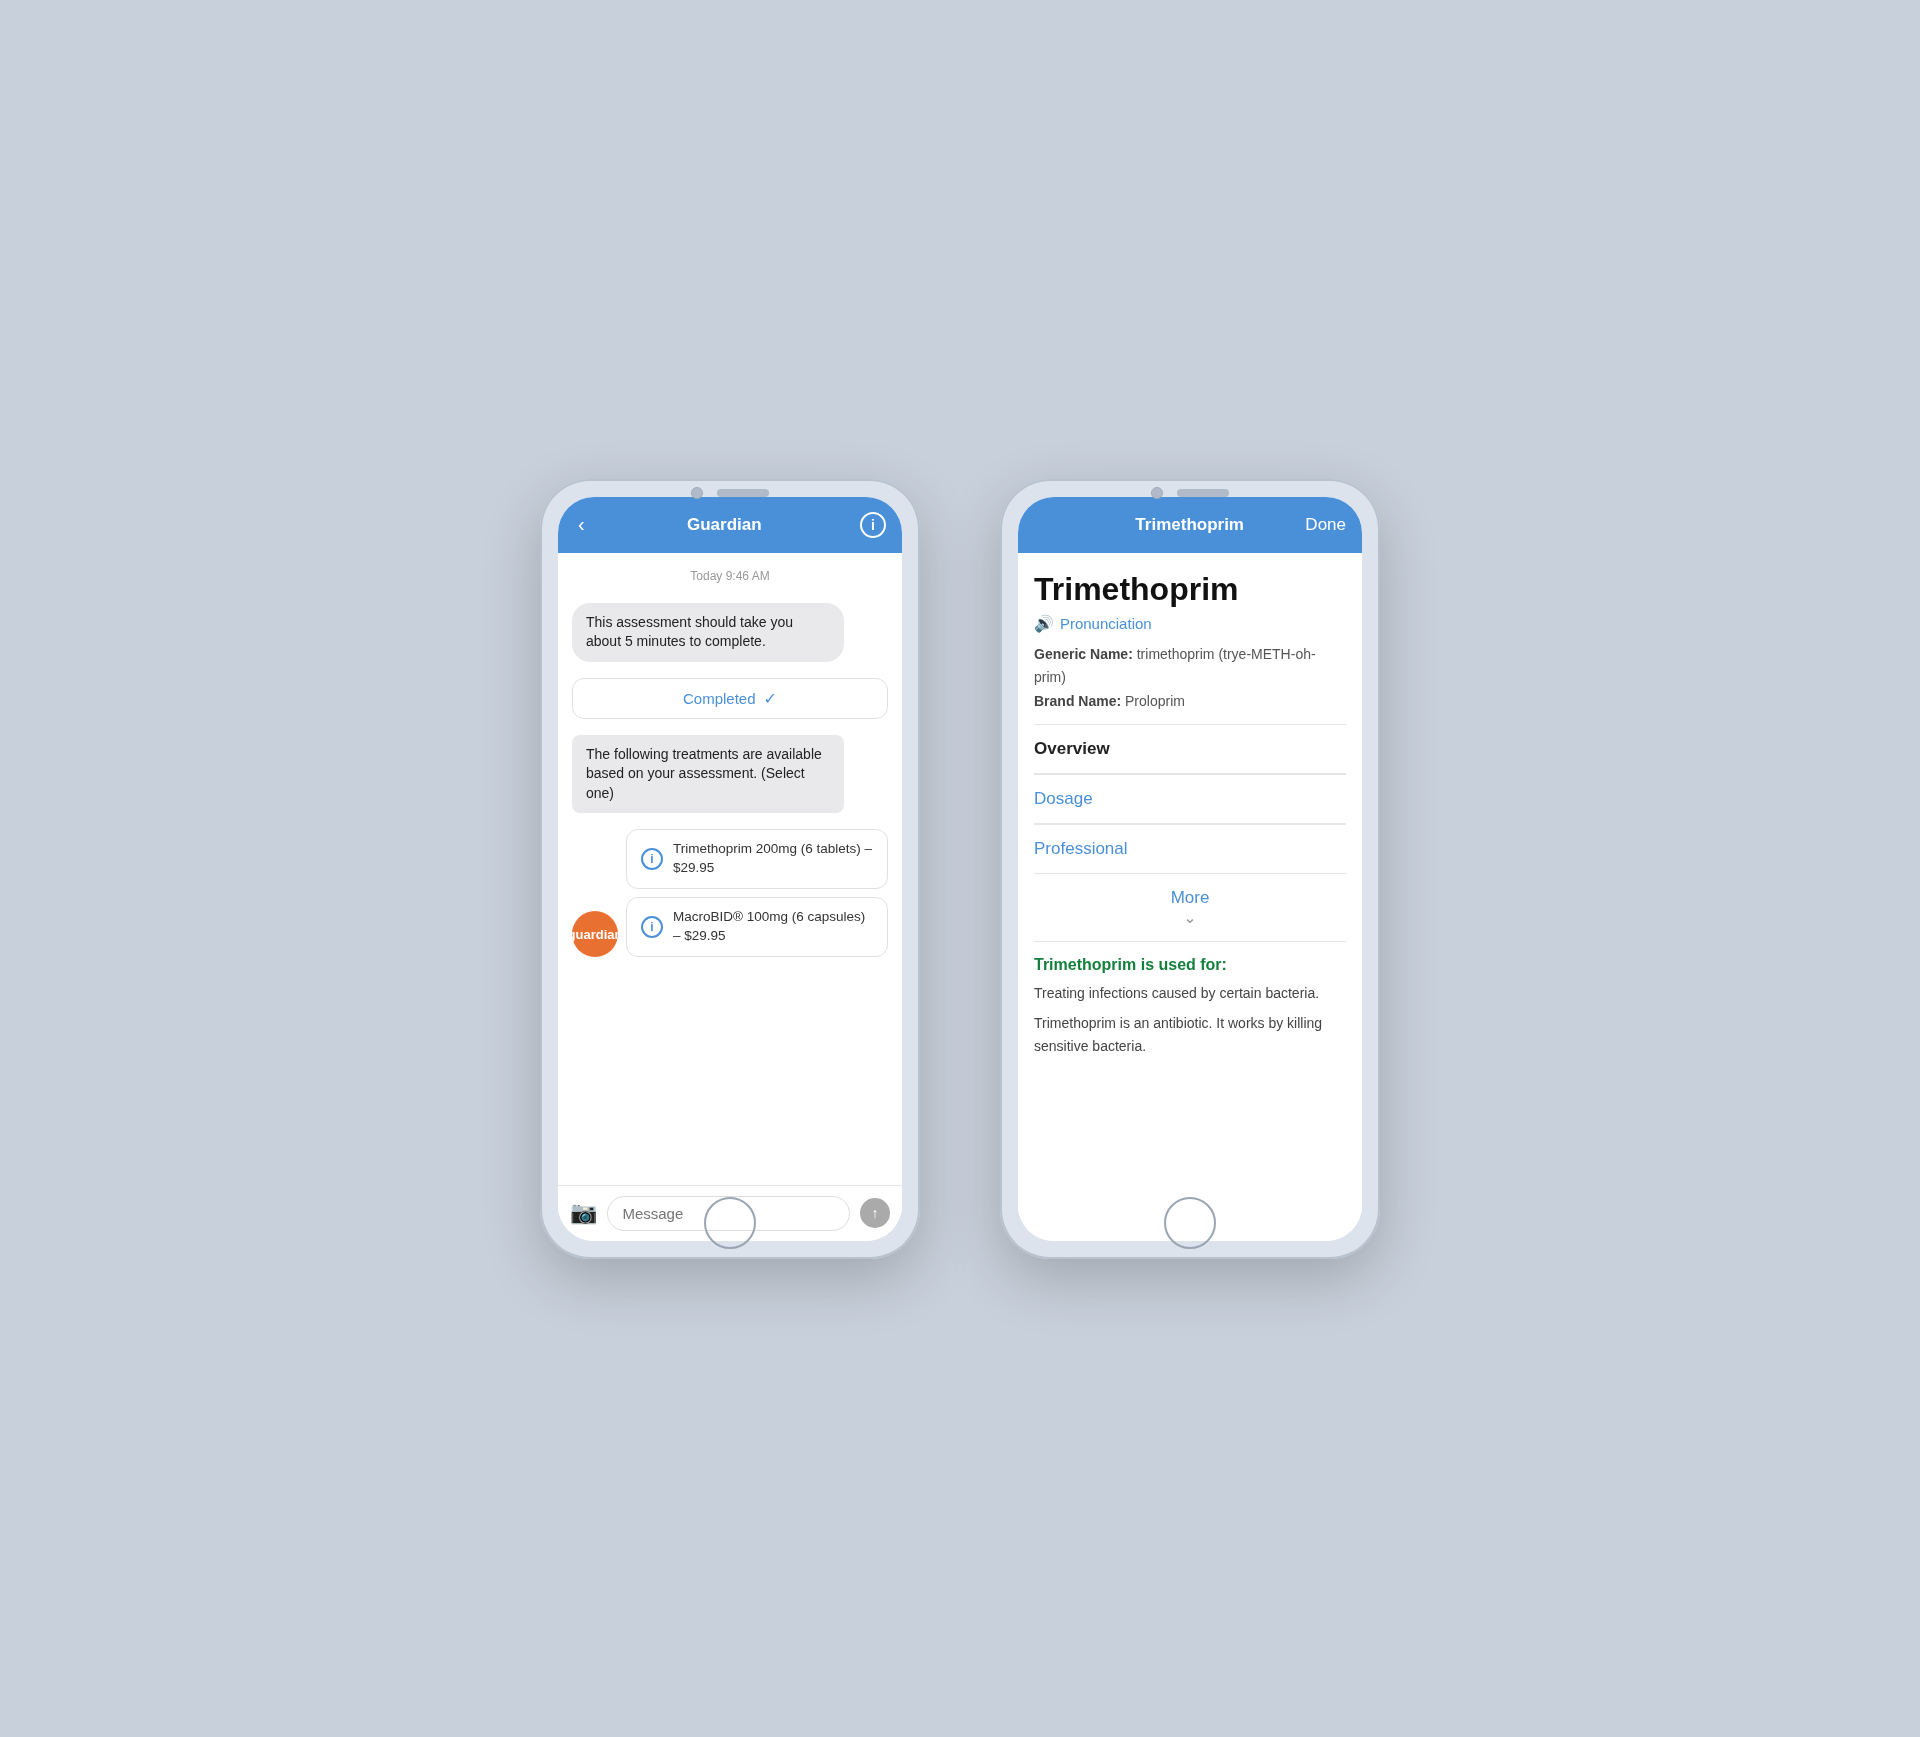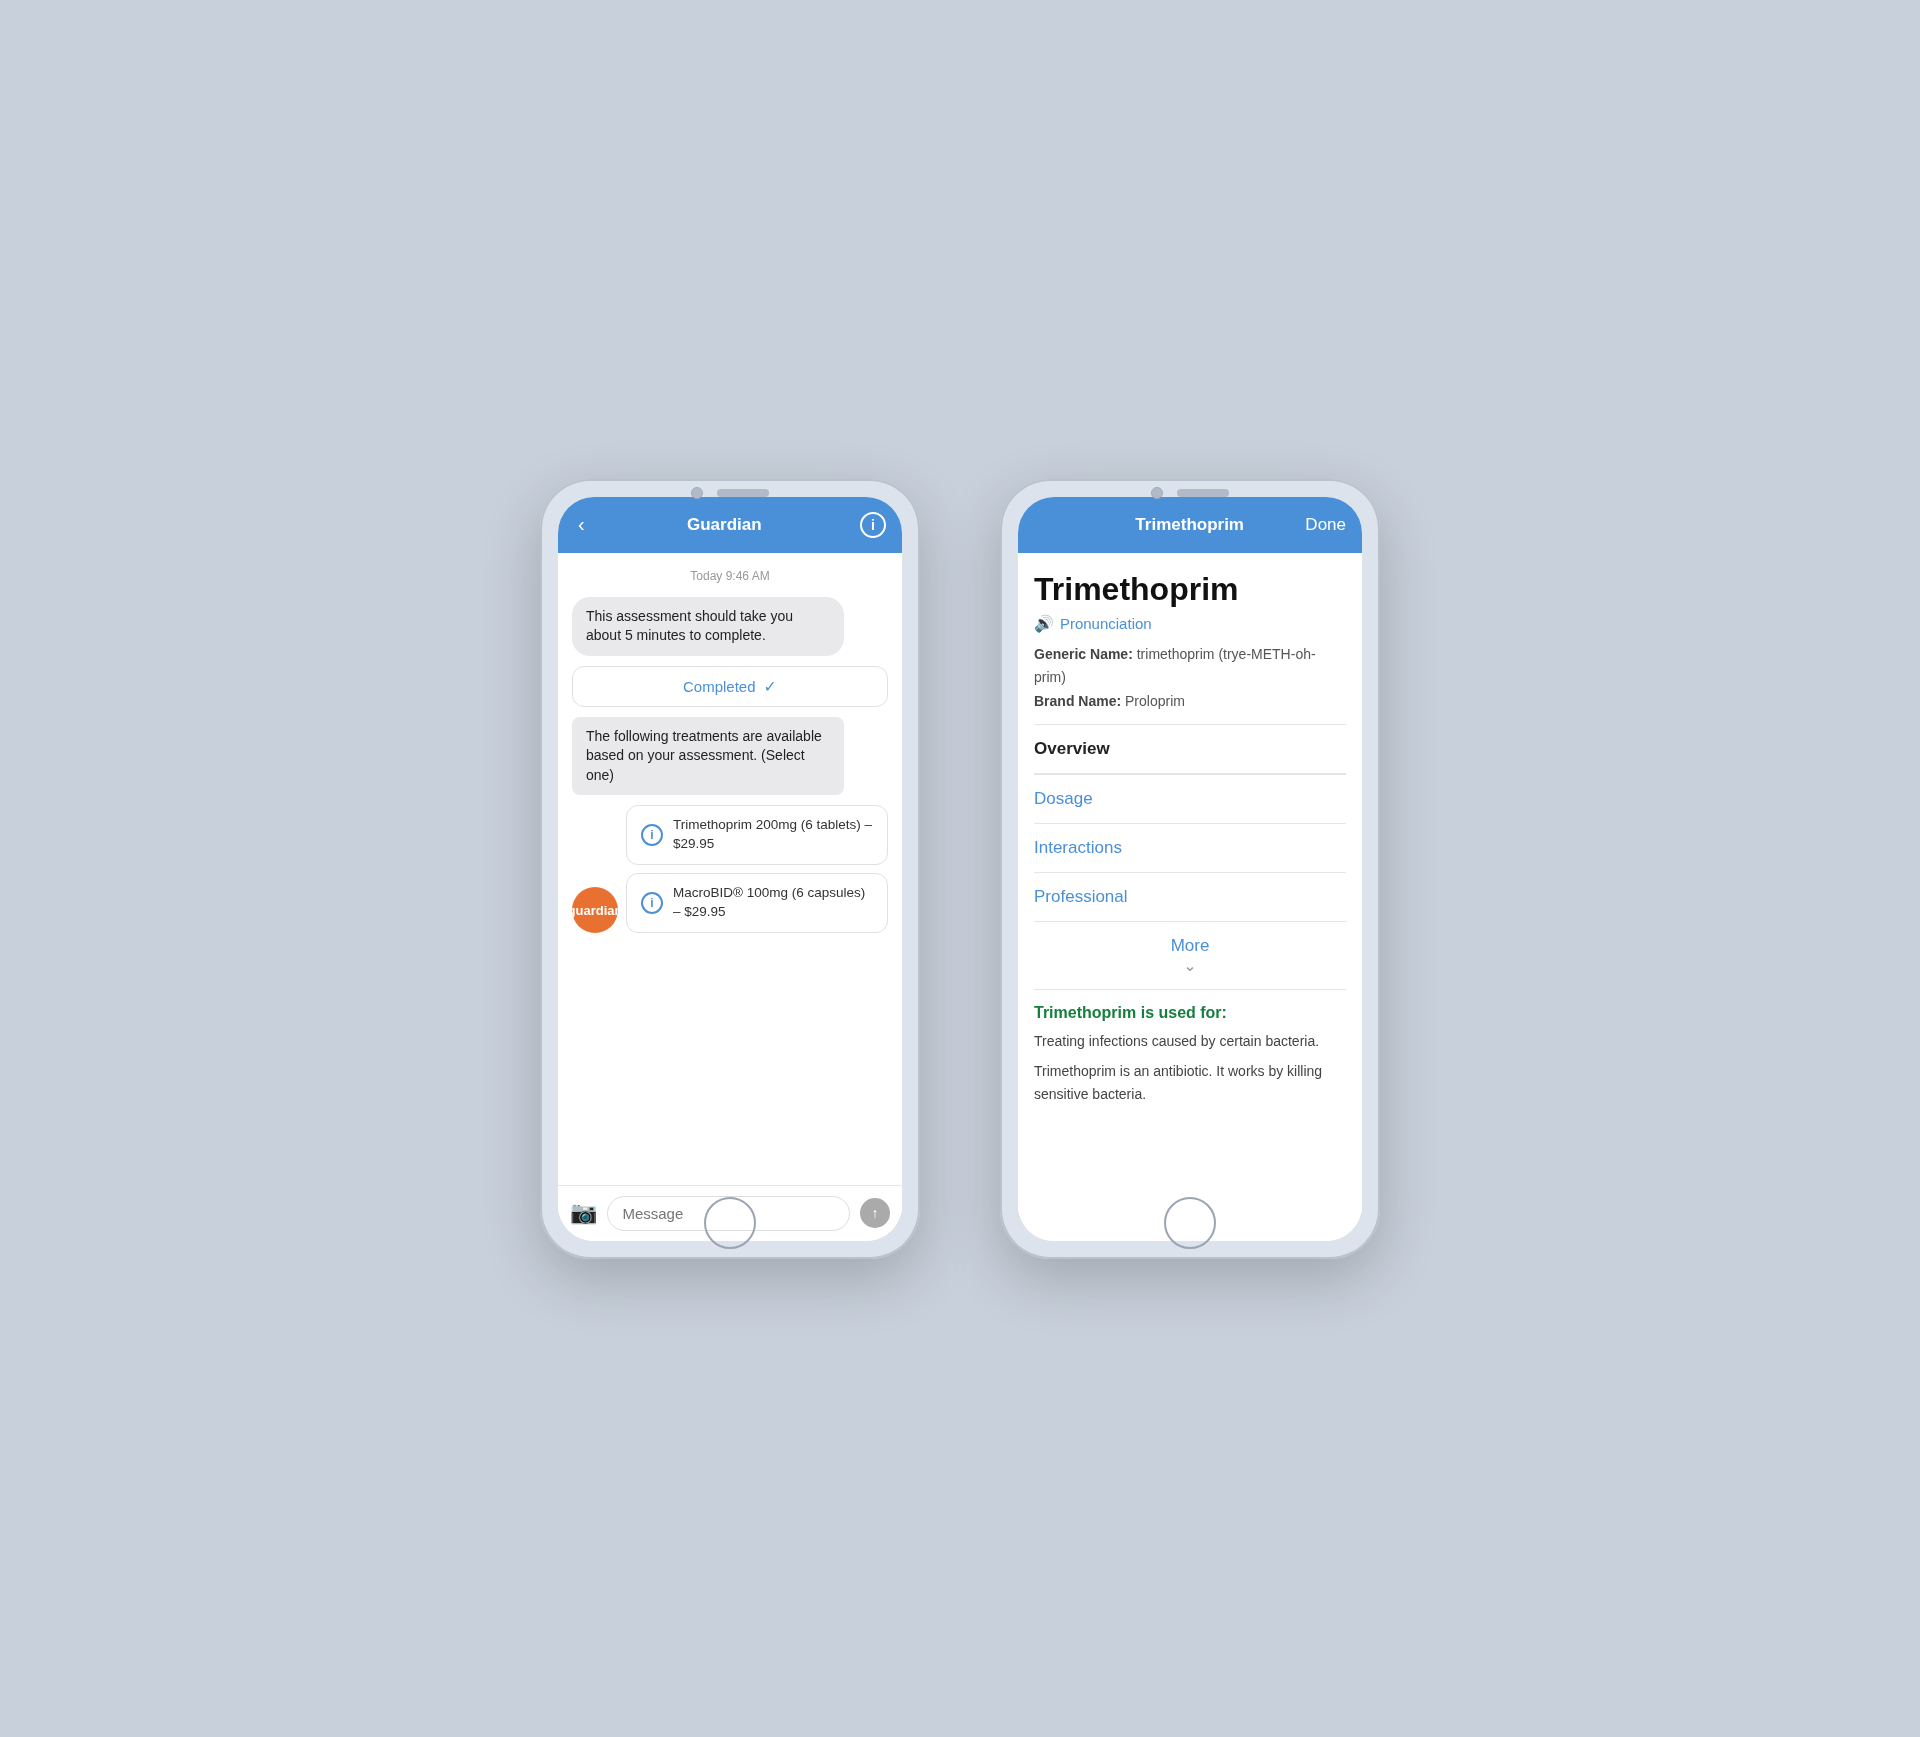--- a/index.html
+++ b/index.html
@@ -131,21 +131,21 @@
     }
 
     
     .chat-body {
       flex: 1;
       overflow-y: auto;
       padding: 12px 14px;
       background: white;
       display: flex;
       flex-direction: column;
-      gap: 10px;
+      gap: 16px;
     }
     .chat-timestamp {
       text-align: center;
       font-size: 12px;
       color: #999;
       margin: 4px 0;
     }
     .chat-bubble {
       background: #e9e9eb;
       border-radius: 18px;
@@ -463,21 +463,20 @@
             </div>
           </div>
 
           <div class="section-divider"></div>
 
           <div class="nav-item-overview">Overview</div>
           <div class="section-divider"></div>
           <div class="section-divider"></div>
           <div class="nav-item">Dosage</div>
           <div class="section-divider"></div>
-          <div class="nav-item">Interactions</div>
           <div class="section-divider"></div>
           <div class="nav-item">Professional</div>
           <div class="section-divider"></div>
 
           <div class="more-row">
             <span class="more-label">More</span>
             <span class="chevron-down">⌄</span>
           </div>
           <div class="section-divider"></div>
 

